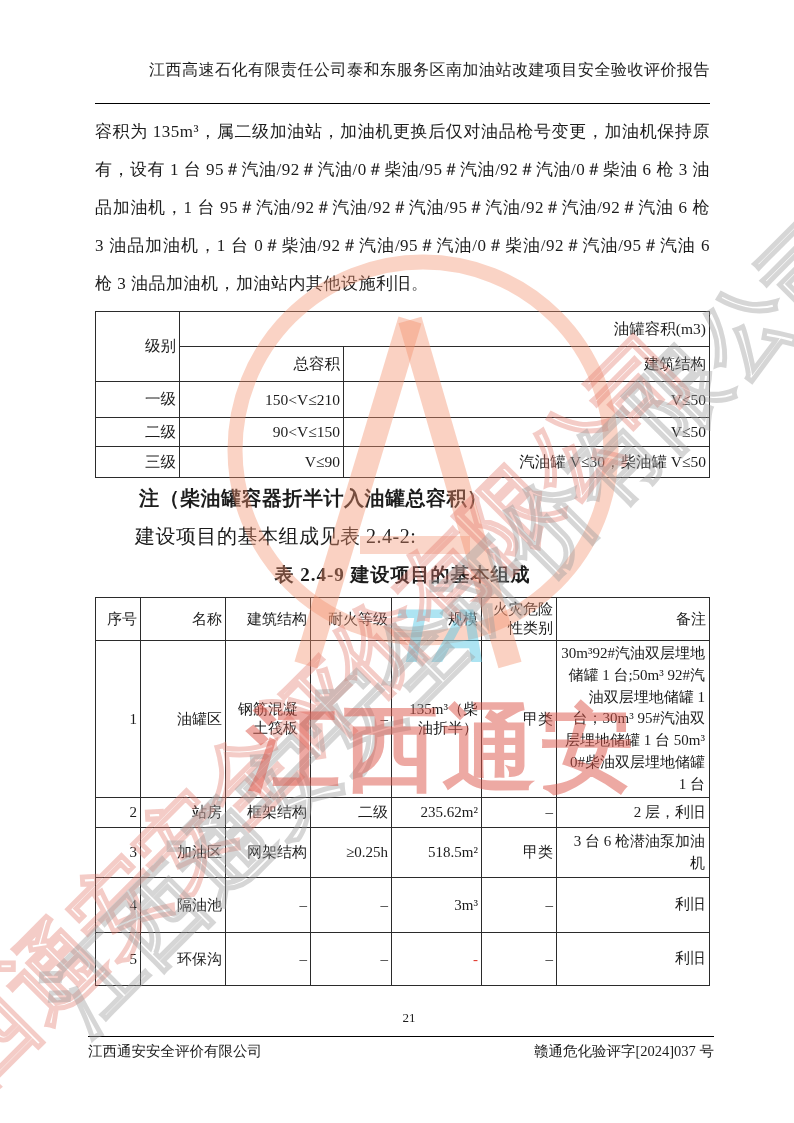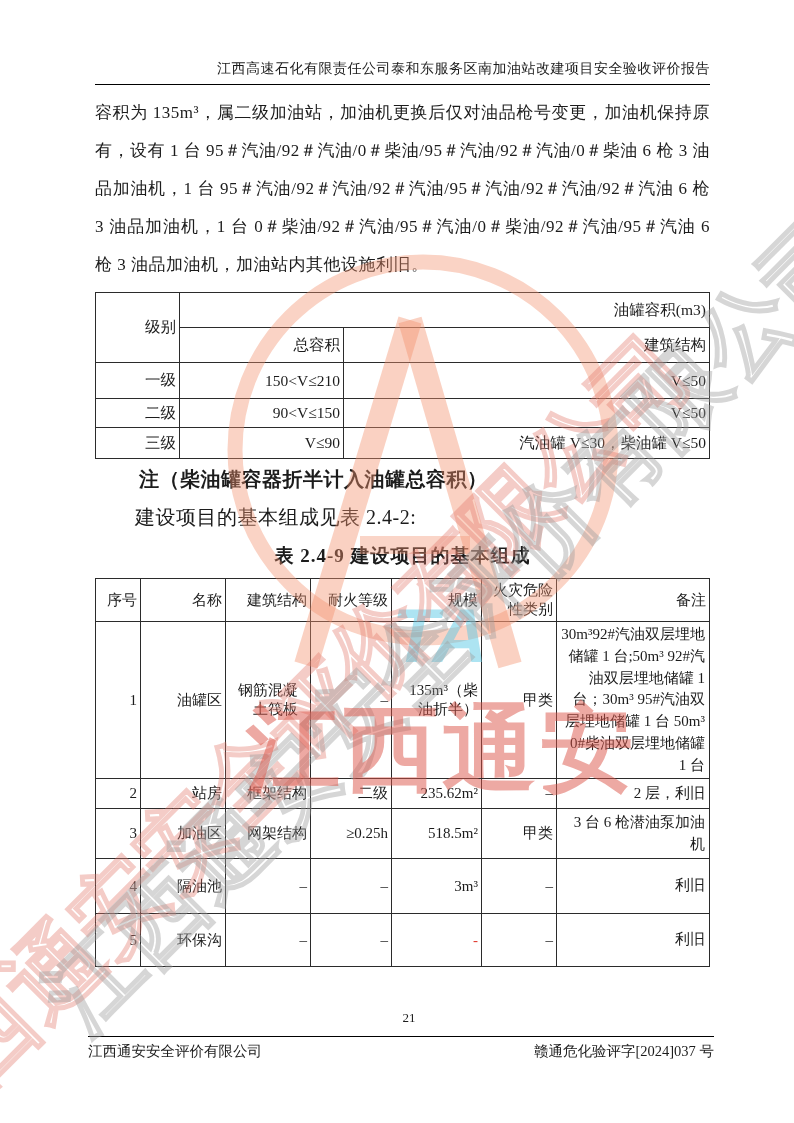--- a/index.html
+++ b/index.html
@@ -12,23 +12,23 @@
     background: #ffffff;
     font-family: "Liberation Serif", "DejaVu Serif", serif;
     color: #1c1c1c;
     overflow: hidden;
   }
   .content { position: relative; z-index: 1; padding: 60px 84px 0 95px; }
 
   
   .doc-header {
     text-align: right;
-    font-size: 14px;
+    font-size: 16px;
     letter-spacing: 0.5px;
-    padding-bottom: 6px;
+    padding-bottom: 22px;
     border-bottom: 1.5px solid #000;
   }
 
   
   .body-para {
     margin-top: 9px;
     font-size: 17px;
     line-height: 38px;
     text-align: justify;
     letter-spacing: 0.5px;

